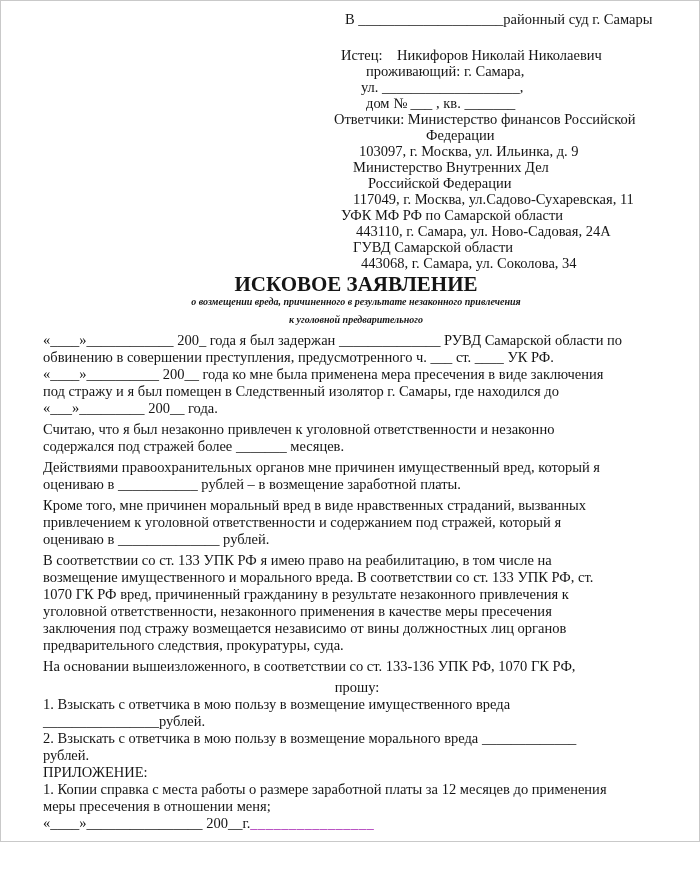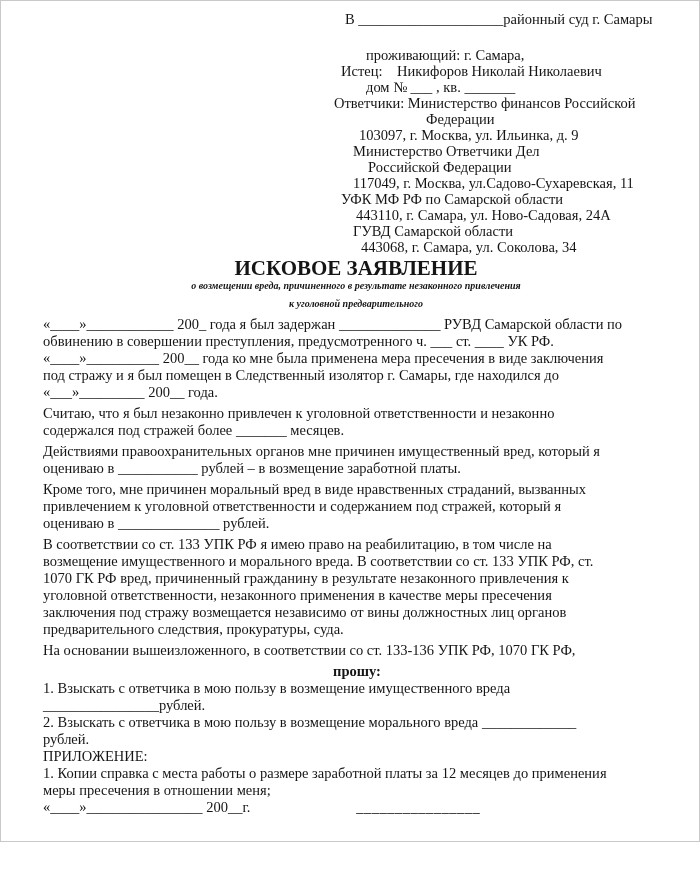--- a/index.html
+++ b/index.html
@@ -16,39 +16,40 @@
   }
   .court-line { margin-left:302px; white-space:pre; line-height:16px; }
   .header-block { margin-left:291px; margin-top:20px; line-height:16px; }
   .header-block .hl { white-space:pre; }
   .title-block { text-align:center; margin-top:4px; line-height:18px; }
   .doc-title { font-weight:bold; font-size:21px; }
   .doc-subtitle { font-weight:bold; font-size:10px;font-style:italic; }
   .body-block { margin-top:3px; line-height:17px; width:628px; }
   .para { white-space:pre-wrap; margin-top:4px; }
   .para.tight { margin-top:0; }
-  .request-heading { text-align:center; font-weight:bold; margin-top:4px; line-height:17px; }
+  .request-heading { text-align:center; font-weight:normal; margin-top:4px; line-height:17px; }
   .footer-row { line-height:17px; white-space:pre; }
-  .sig { color:#000000; margin-left:106px; letter-spacing:0.5px; }
+  .sig { color:#a21caf; letter-spacing:0.5px; }
 </style>
 </head>
 <body>
 
 <div class="page">
 
   <div class="court-line">В ____________________районный суд г. Самары</div>
 
   <div class="header-block">
+    <div class="hl" style="padding-left:7px">Истец:    Никифоров Николай Николаевич</div>
     <div class="hl" style="padding-left:32px">проживающий: г. Самара,</div>
-    <div class="hl" style="padding-left:7px">Истец:    Никифоров Николай Николаевич</div>
+    <div class="hl" style="padding-left:27px">ул. ___________________,</div>
     <div class="hl" style="padding-left:32px">дом № ___ , кв. _______</div>
     <div class="hl">Ответчики: Министерство финансов Российской</div>
     <div class="hl" style="padding-left:92px">Федерации</div>
     <div class="hl" style="padding-left:25px">103097, г. Москва, ул. Ильинка, д. 9</div>
-    <div class="hl" style="padding-left:19px">Министерство Ответчики Дел</div>
+    <div class="hl" style="padding-left:19px">Министерство Внутренних Дел</div>
     <div class="hl" style="padding-left:34px">Российской Федерации</div>
     <div class="hl" style="padding-left:19px">117049, г. Москва, ул.Садово-Сухаревская, 11</div>
     <div class="hl" style="padding-left:7px">УФК МФ РФ по Самарской области</div>
     <div class="hl" style="padding-left:22px">443110, г. Самара, ул. Ново-Садовая, 24А</div>
     <div class="hl" style="padding-left:19px">ГУВД Самарской области</div>
     <div class="hl" style="padding-left:27px">443068, г. Самара, ул. Соколова, 34</div>
   </div>
 
   <div class="title-block">
     <div class="doc-title">ИСКОВОЕ ЗАЯВЛЕНИЕ</div>

